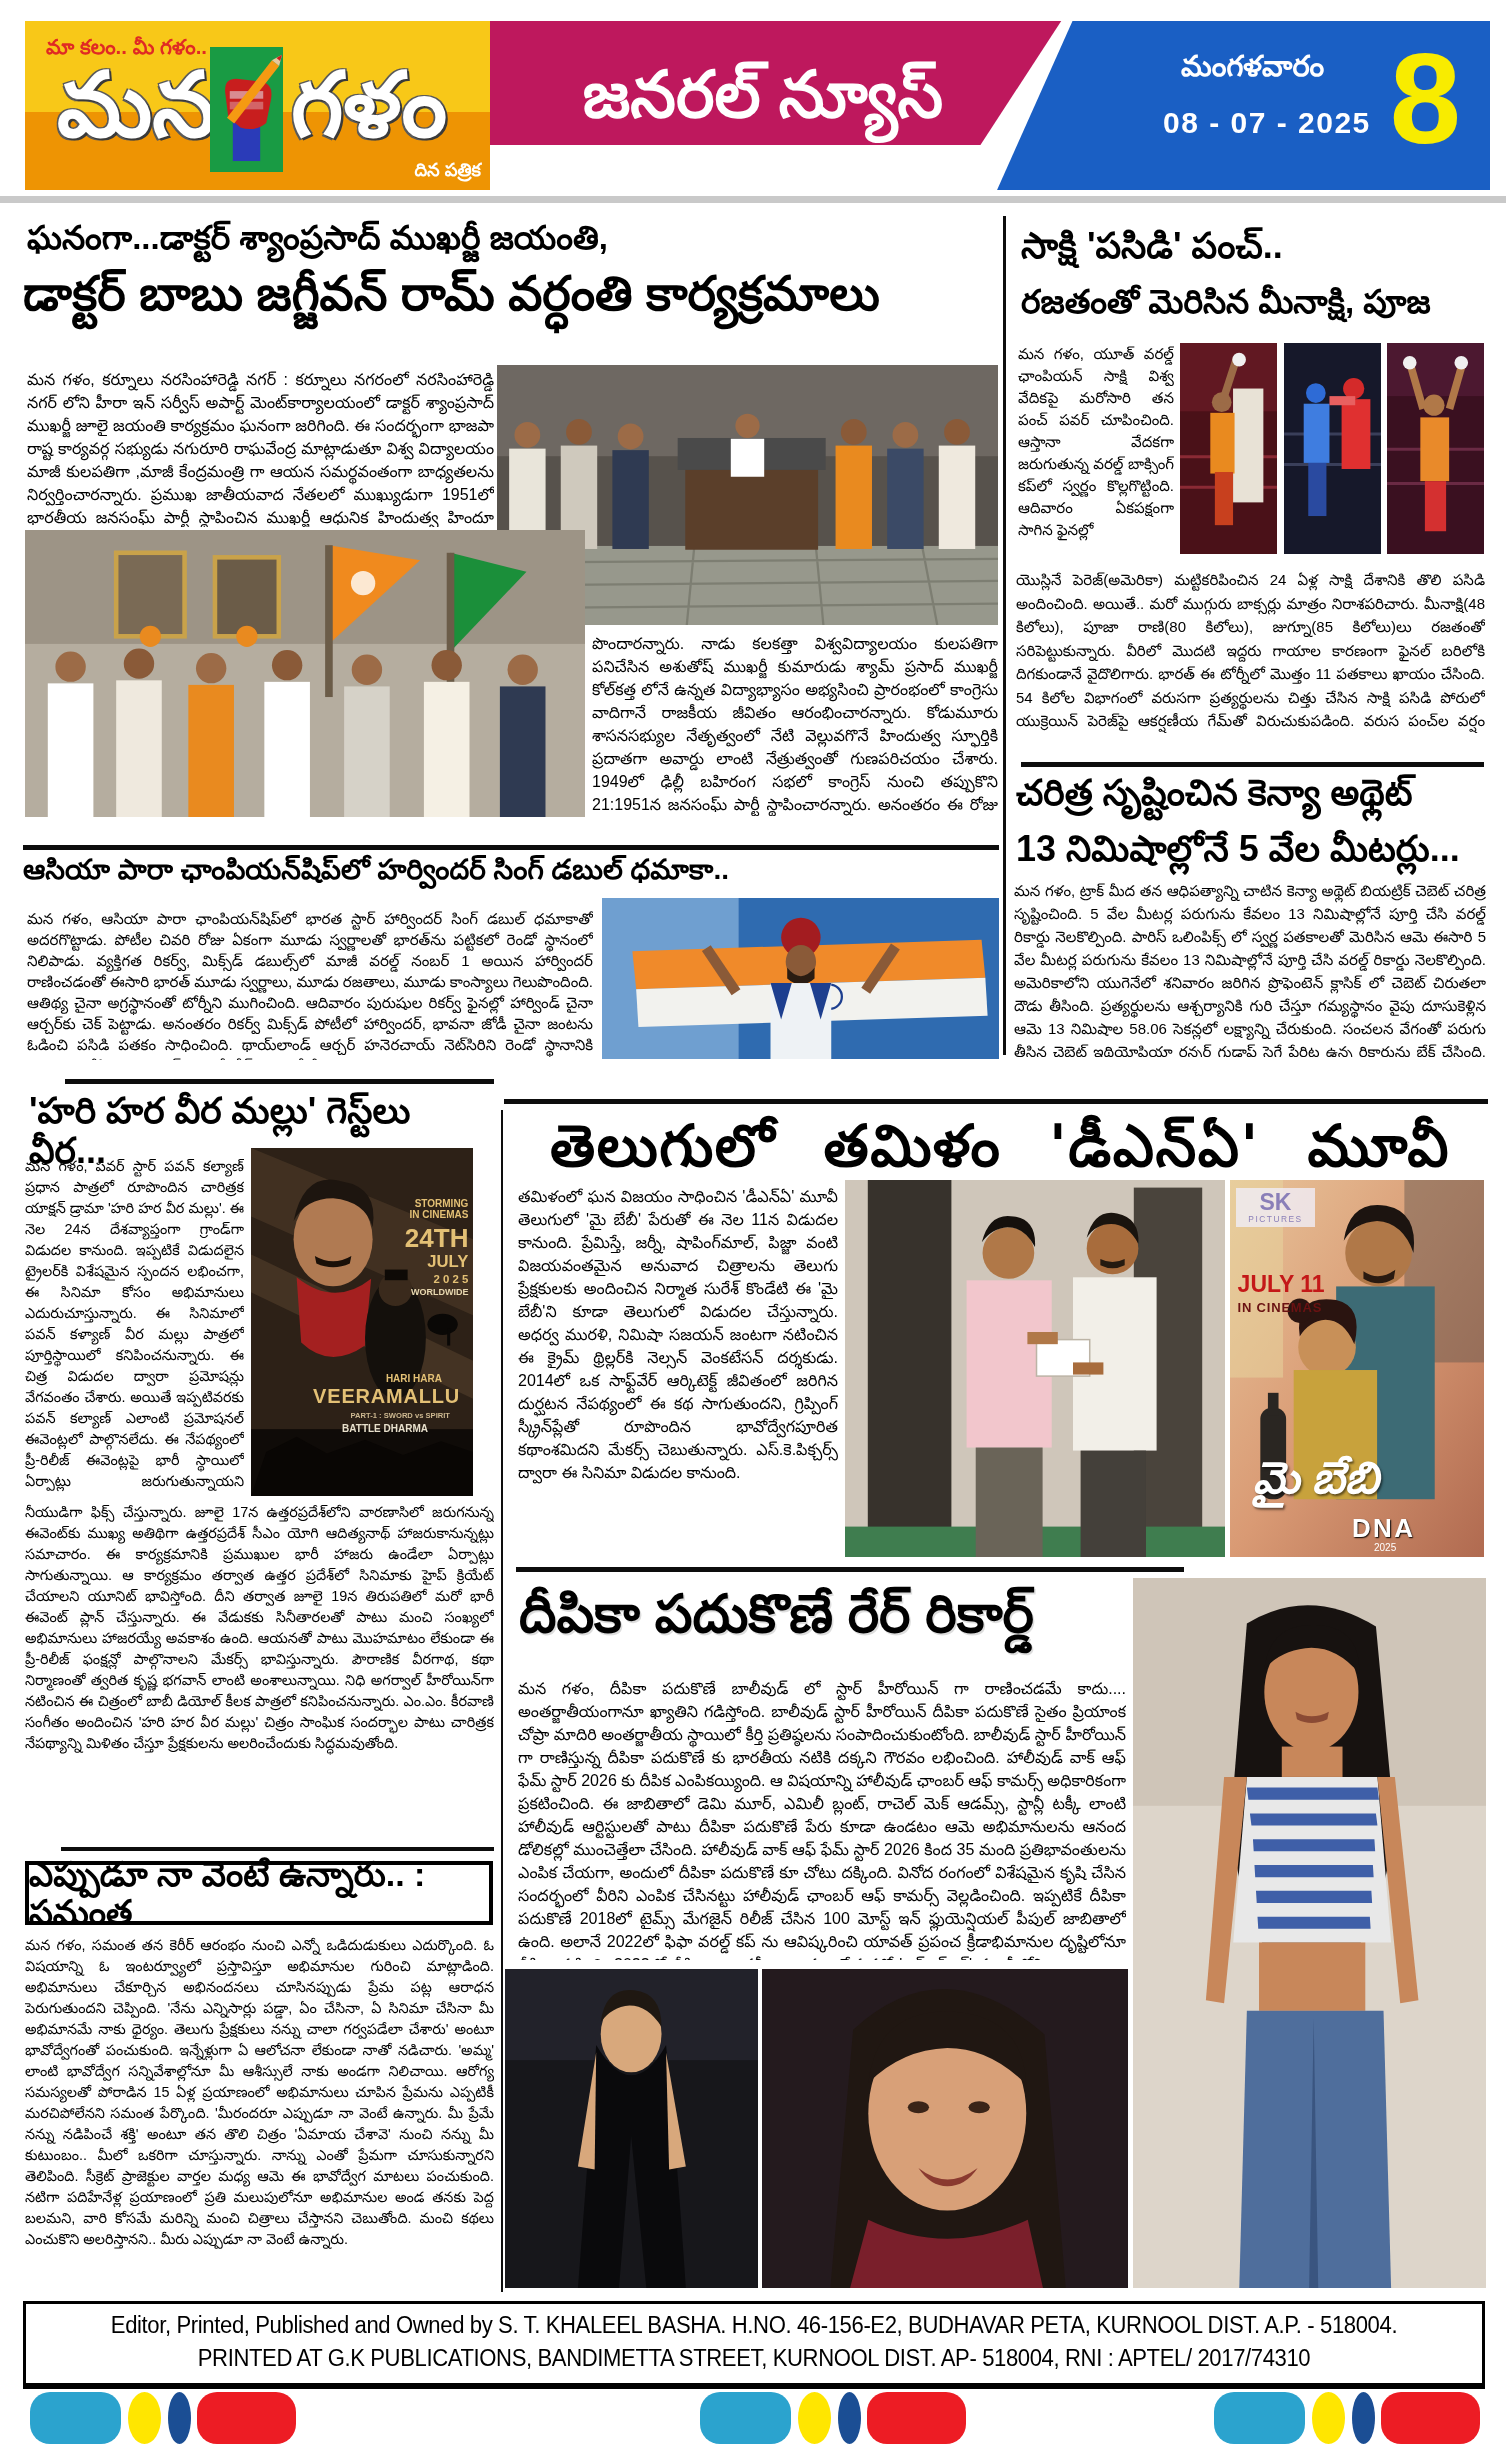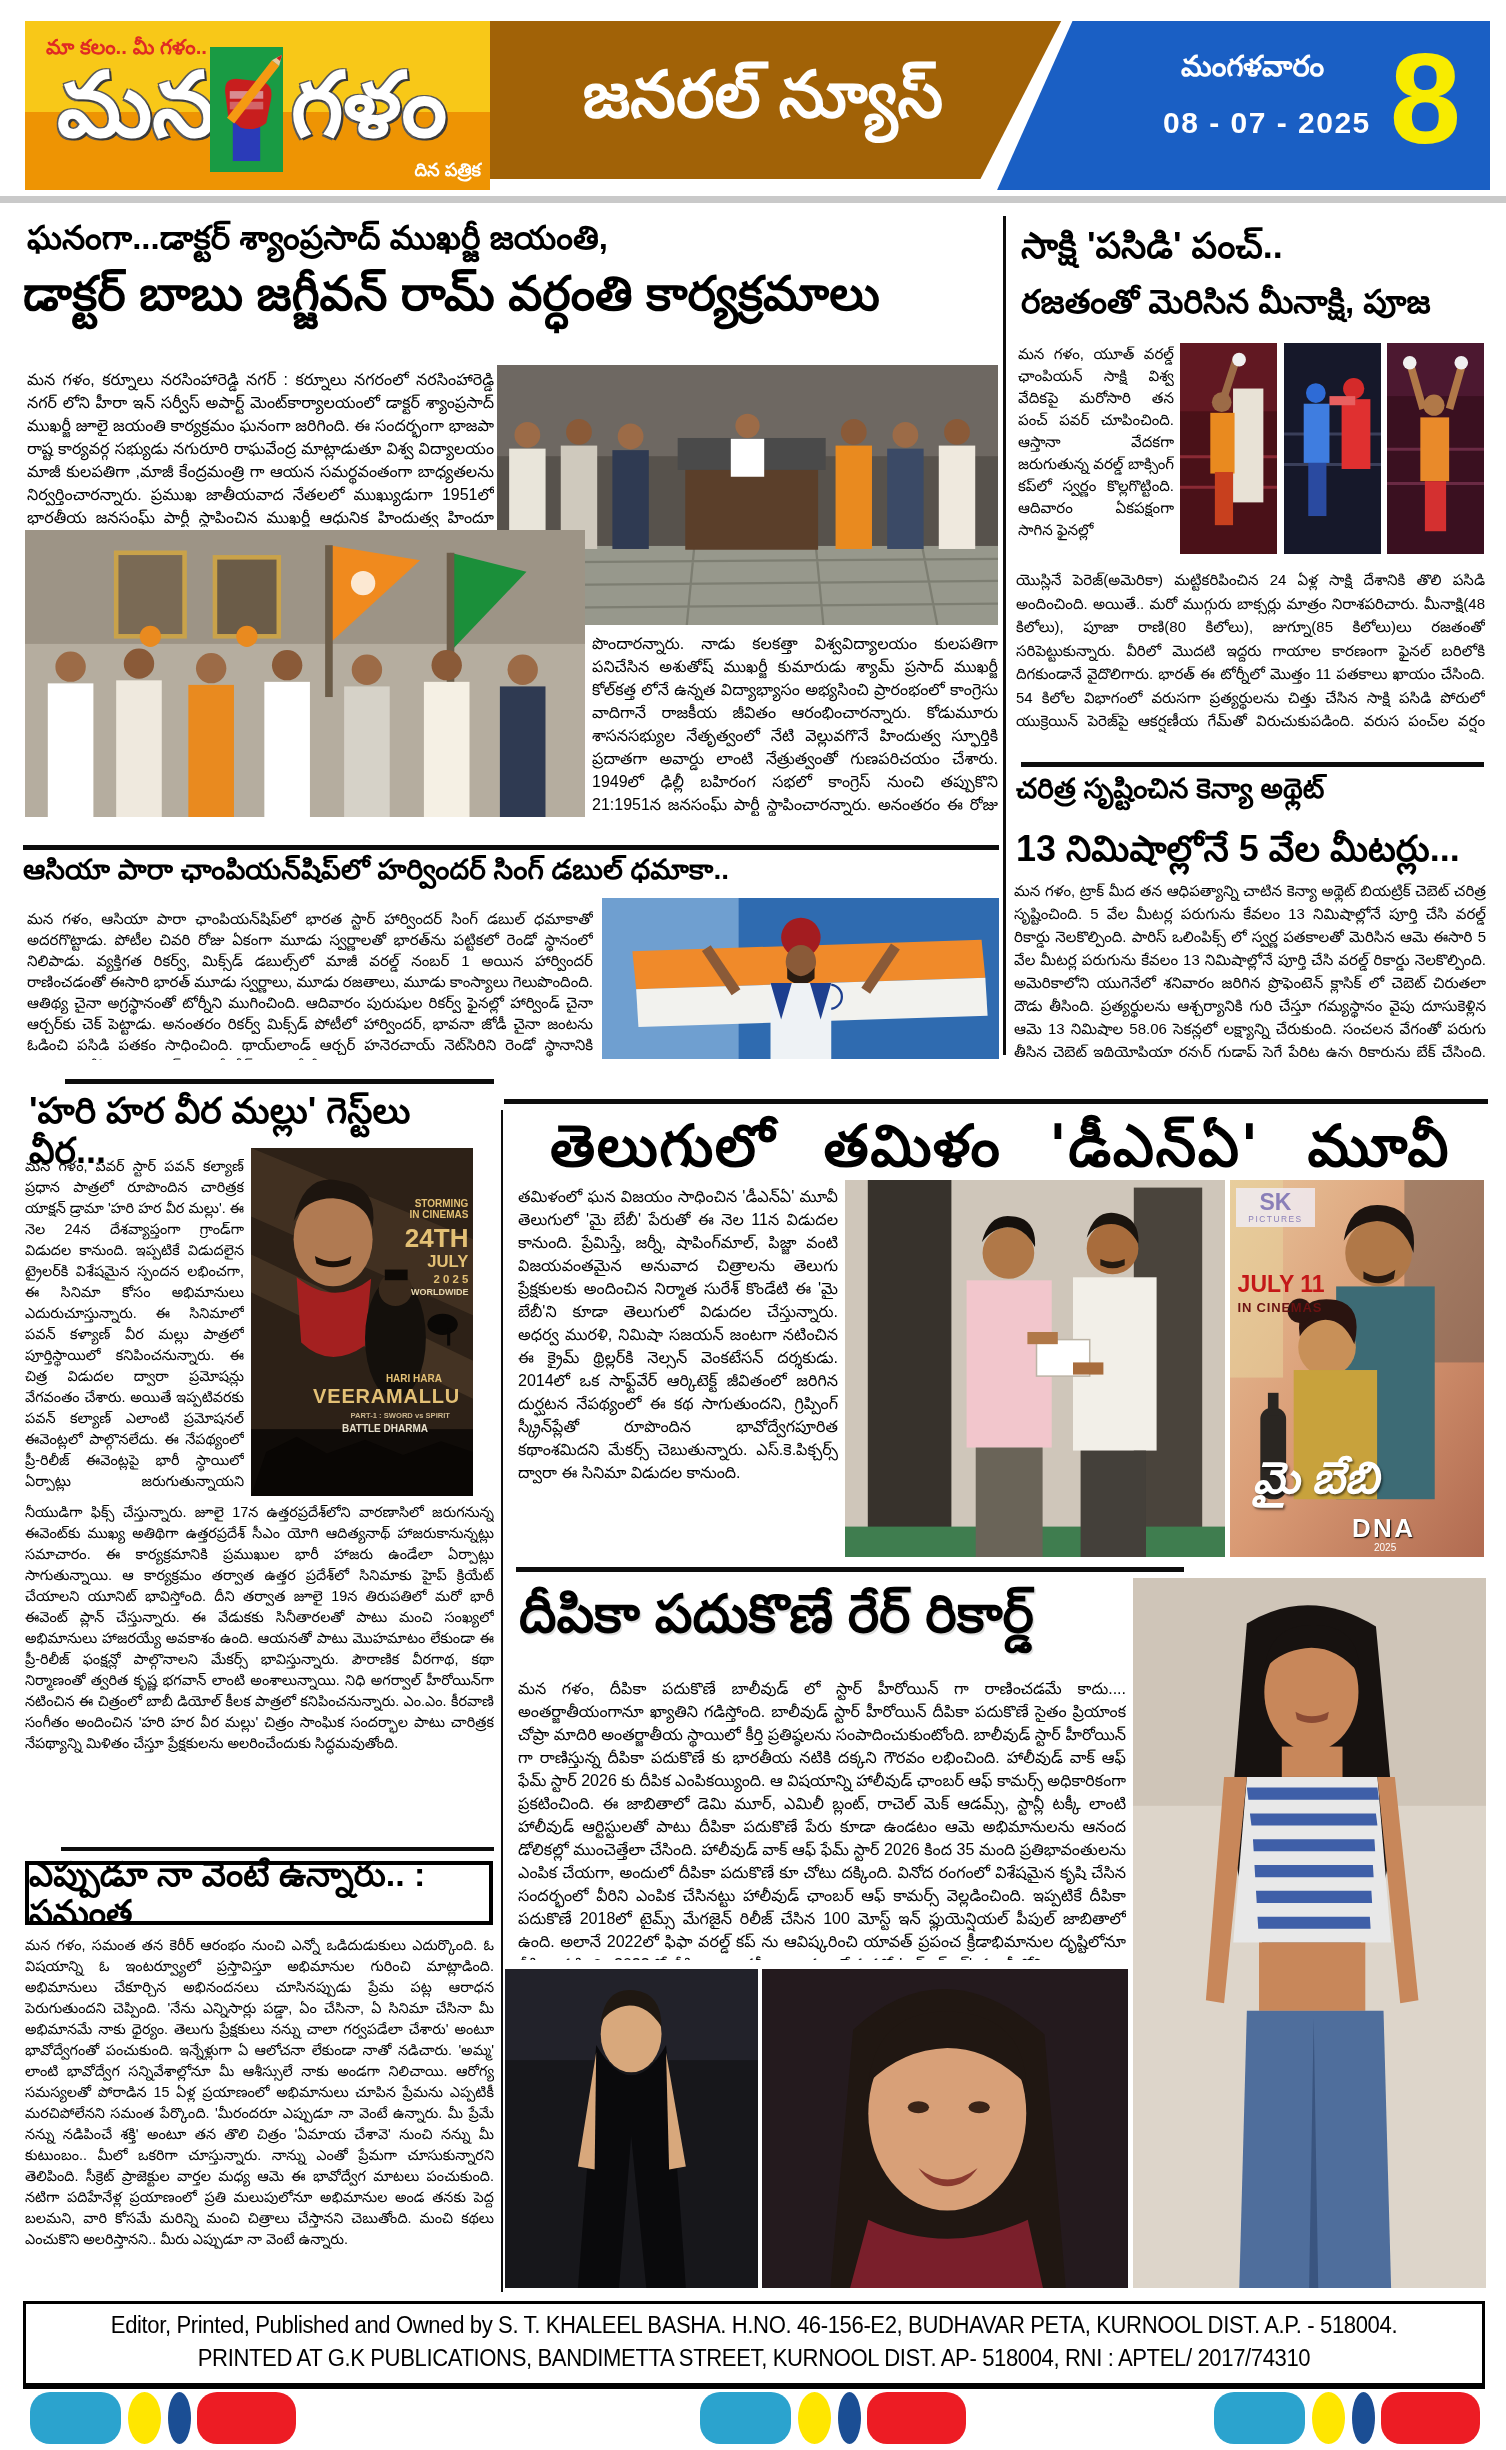--- a/index.html
+++ b/index.html
@@ -14,21 +14,21 @@
   .photo{position:absolute;overflow:hidden;}
   .photo svg{display:block;width:100%;height:100%;}
   
   #logo-box{left:25px;top:21px;width:465px;height:169px;
     background:linear-gradient(180deg,#F8C818 0%,#F8C818 54%,#EE9403 54%,#EE9403 100%);}
   #logo-tagline{left:21px;top:13.7px;font-size:20.5px;font-weight:bold;color:#E02A24;}
   .logo-word{top:39px;font-size:90px;font-weight:bold;color:#fff;line-height:1;
     text-shadow:2.3px 2.3px 0 #3a3a3a,-1.5px -1.5px 0 #5a5a5a,1.5px -1.5px 0 #5a5a5a,-1.5px 1.5px 0 #5a5a5a;}
   #logo-green{left:185px;top:26px;width:73px;height:125px;background:#199B44;}
   #logo-subtitle{right:9px;bottom:4.6px;font-size:18px;font-weight:bold;color:#fff;}
-  #banner-orange{left:490px;top:21px;width:577px;height:158px;background:#a16207;
+  #banner-orange{left:490px;top:21px;width:577px;height:124px;background:#be185d;
     clip-path:polygon(0 0,99% 0,85% 100%,0 100%);}
   #banner-orange .txt{position:absolute;left:30px;top:36px;width:486px;text-align:center;
     font-size:65px;font-weight:bold;color:#fff;}
   #banner-blue{left:987px;top:21px;width:503px;height:169px;background:#1A5FC4;
     clip-path:polygon(17% 0,100% 0,100% 100%,2% 100%);}
   #mast-weekday{left:194px;top:29px;font-size:29px;font-weight:bold;color:#fff;}
   #mast-date{left:176px;top:85px;font-size:30px;font-weight:bold;color:#fff;letter-spacing:1.5px;}
   #mast-page{right:29px;top:7.6px;font-size:128px;font-weight:bold;color:#F8EC00;line-height:1.1;}
   #gray-band{left:0;top:196px;width:1507px;height:6.8px;background:#C9C9C9;}
   
@@ -201,21 +201,21 @@
       <rect x="50" y="182" width="28" height="66" fill="#d43030"></rect>
       <rect x="34" y="26" width="10" height="62" fill="#b07848" transform="rotate(-16 39 57)"></rect>
       <rect x="86" y="26" width="10" height="62" fill="#b07848" transform="rotate(16 91 57)"></rect>
       <circle cx="30" cy="26" r="9" fill="#f0f0f0"></circle>
         <circle cx="98" cy="26" r="9" fill="#f0f0f0"></circle>
     </svg>
   </div>
 
   <div class="abs body-text" style="left:1016px;top:568px;width:469px;height:166px;font-size:15px;line-height:23.5px;">యొస్లినే పెరెజ్(అమెరికా) మట్టికరిపించిన 24 ఏళ్ల సాక్షి దేశానికి తొలి పసిడి అందించింది. అయితే.. మరో ముగ్గురు బాక్సర్లు మాత్రం నిరాశపరిచారు. మీనాక్షి(48 కిలోలు), పూజా రాణి(80 కిలోలు), జుగ్నూ(85 కిలోలు)లు రజతంతో సరిపెట్టుకున్నారు. వీరిలో మొదటి ఇద్దరు గాయాల కారణంగా ఫైనల్ బరిలోకి దిగకుండానే వైదొలిగారు. భారత్ ఈ టోర్నీలో మొత్తం 11 పతకాలు ఖాయం చేసింది. 54 కిలోల విభాగంలో వరుసగా ప్రత్యర్థులను చిత్తు చేసిన సాక్షి పసిడి పోరులో యుక్రెయిన్ పెరెజ్‌పై ఆకర్షణీయ గేమ్‌తో విరుచుకుపడింది. వరుస పంచ్‌ల వర్షం కురిపించిన భారత బాక్సర్ ఏకపక్ష విజయంతో దేశం గర్వపడేలా చేసింది సాక్షి</div>
 
-  <div class="abs headline" style="left:1016px;top:773px;font-size:28px;">చరిత్ర సృష్టించిన కెన్యా అథ్లెట్</div>
+  <div class="abs headline" style="left:1016px;top:773px;font-size:36px;">చరిత్ర సృష్టించిన కెన్యా అథ్లెట్</div>
   <div class="abs headline" style="left:1016px;top:829px;font-size:36px;">13 నిమిషాల్లోనే 5 వేల మీటర్లు...</div>
   <div class="abs body-text" style="left:1014px;top:879px;width:472px;height:178px;font-size:15px;line-height:23px;">మన గళం, ట్రాక్ మీద తన ఆధిపత్యాన్ని చాటిన కెన్యా అథ్లెట్ బియట్రిక్ చెబెట్ చరిత్ర సృష్టించింది. 5 వేల మీటర్ల పరుగును కేవలం 13 నిమిషాల్లోనే పూర్తి చేసి వరల్డ్ రికార్డు నెలకొల్పింది. పారిస్ ఒలింపిక్స్ లో స్వర్ణ పతకాలతో మెరిసిన ఆమె ఈసారి 5 వేల మీటర్ల పరుగును కేవలం 13 నిమిషాల్లోనే పూర్తి చేసి వరల్డ్ రికార్డు నెలకొల్పింది. అమెరికాలోని యుగెనేలో శనివారం జరిగిన ప్రొఫెంటెన్ క్లాసిక్ లో చెబెట్ చిరుతలా దౌడు తీసింది. ప్రత్యర్థులను ఆశ్చర్యానికి గురి చేస్తూ గమ్యస్థానం వైపు దూసుకెళ్లిన ఆమె 13 నిమిషాల 58.06 సెకన్లలో లక్ష్యాన్ని చేరుకుంది. సంచలన వేగంతో పరుగు తీసిన చెబెట్ ఇథియోపియా రన్నర్ గుడాఫ్ సెగే పేరిట ఉన్న రికార్డును బ్రేక్ చేసింది. రెండేళ్ల క్రితం ఇదే వేదికపై గుడాఫ్ 14:00.21 టైమింగ్‌తో 5 వేల మీటర్ల పరుగును పూర్తి చేసింది.</div>
 
   <div class="abs headline" style="left:23px;top:854px;width:976px;font-size:28px;">ఆసియా పారా ఛాంపియన్‌షిప్‌లో హర్విందర్ సింగ్ డబుల్ ధమాకా..</div>
   <div class="abs body-text" style="left:27px;top:908px;width:566px;height:152px;font-size:15px;line-height:21px;">మన గళం,  ఆసియా పారా ఛాంపియన్‌షిప్‌లో భారత స్టార్ హార్విందర్ సింగ్ డబుల్ ధమాకాతో అదరగొట్టాడు. పోటీల చివరి రోజు ఏకంగా మూడు స్వర్ణాలతో భారత్‌ను పట్టికలో రెండో స్థానంలో నిలిపాడు. వ్యక్తిగత రికర్వ్, మిక్స్‌డ్ డబుల్స్‌లో మాజీ వరల్డ్ నంబర్ 1 అయిన హార్విందర్ రాణించడంతో ఈసారి భారత్ మూడు స్వర్ణాలు, మూడు రజతాలు, మూడు కాంస్యాలు గెలుపొందింది. ఆతిథ్య చైనా అగ్రస్థానంతో టోర్నీని ముగించింది. ఆదివారం పురుషుల రికర్వ్ ఫైనల్లో హార్విండ్ చైనా ఆర్చర్‌కు చెక్ పెట్టాడు. అనంతరం రికర్వ్ మిక్స్‌డ్ పోటీలో హార్విందర్, భావనా జోడీ చైనా జంటను ఓడించి పసిడి పతకం సాధించింది. థాయ్‌లాండ్ ఆర్చర్ హనెరచాయ్ నెట్‌సిరిని రెండో స్థానానికి పరిమితం చేసిన హార్విందర్ మూడో గోల్డ్ ఖాతాలో వేసుకున్నాడు.</div>
   <div class="photo" style="left:602px;top:898px;width:397px;height:161px;">
     <svg viewBox="0 0 523 212" preserveAspectRatio="none">
       <rect width="523" height="212" fill="#2f6bb0"></rect>
       <rect width="180" height="212" fill="#6f9fd0"></rect>
       <polygon points="40,70 500,55 505,105 45,120" fill="#f08a2a"></polygon>

